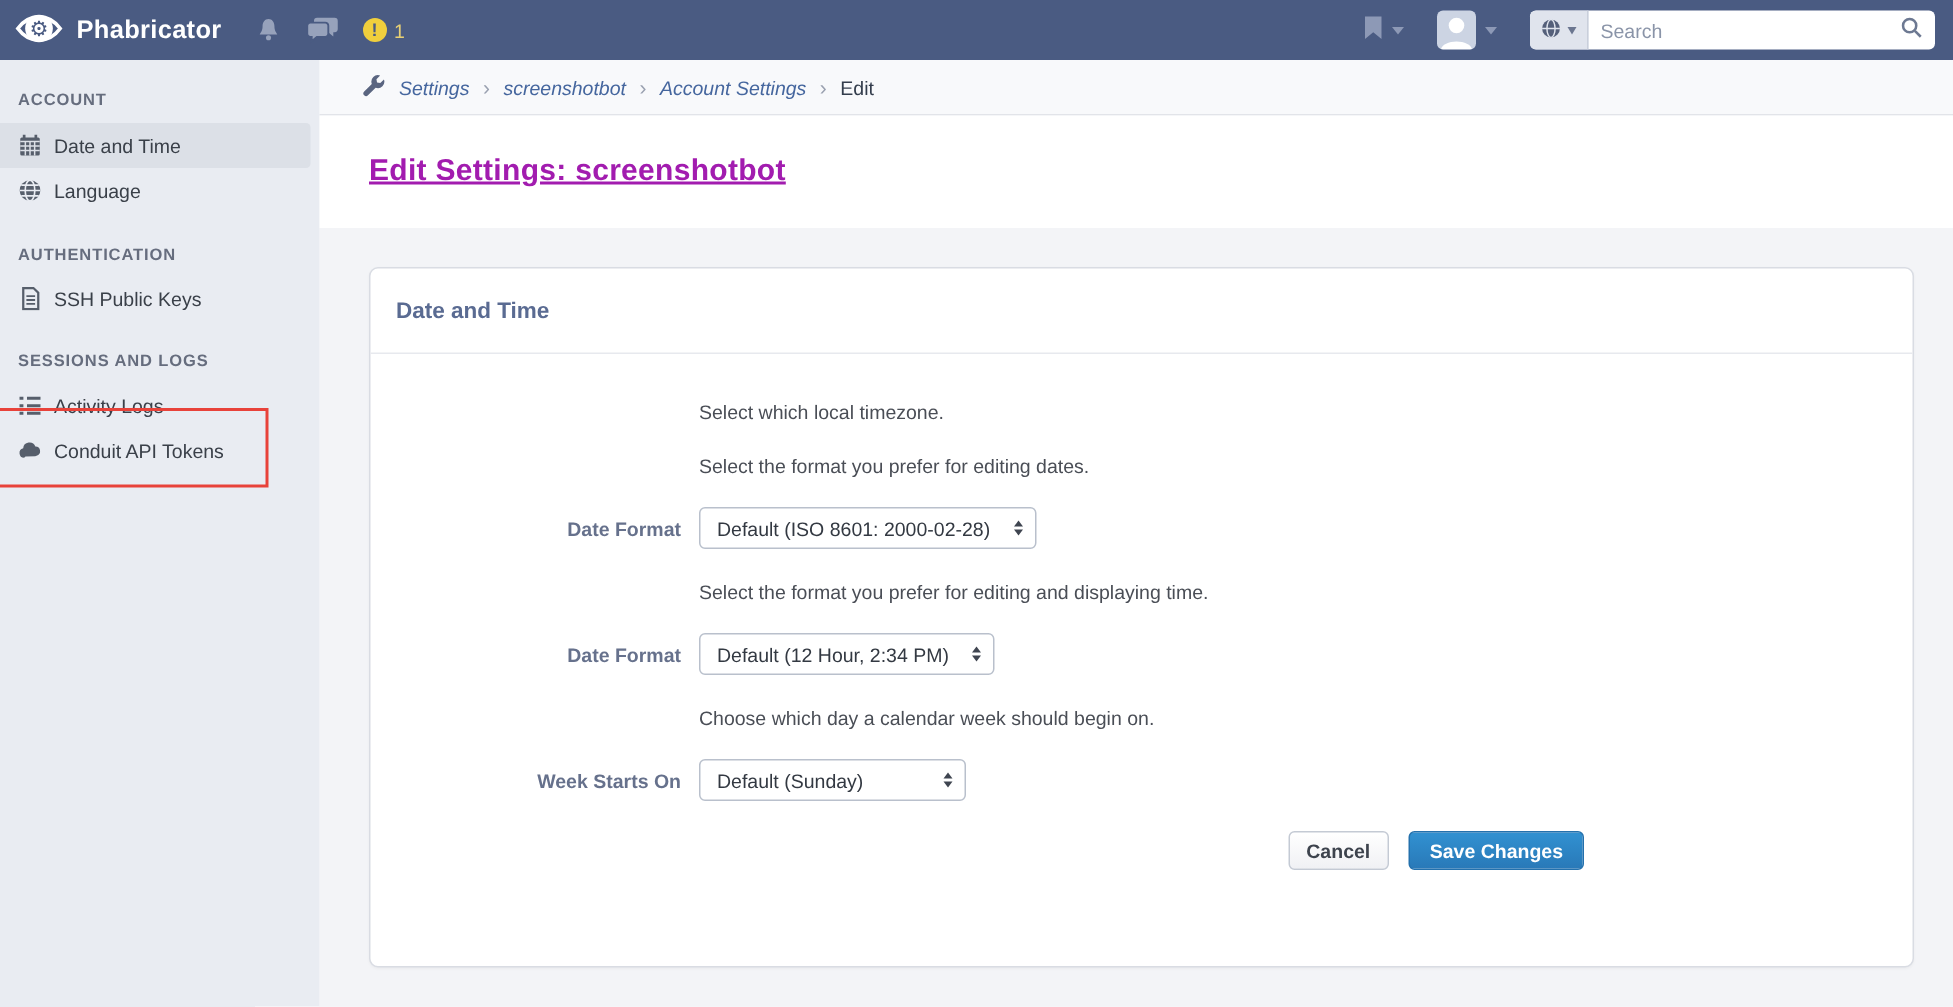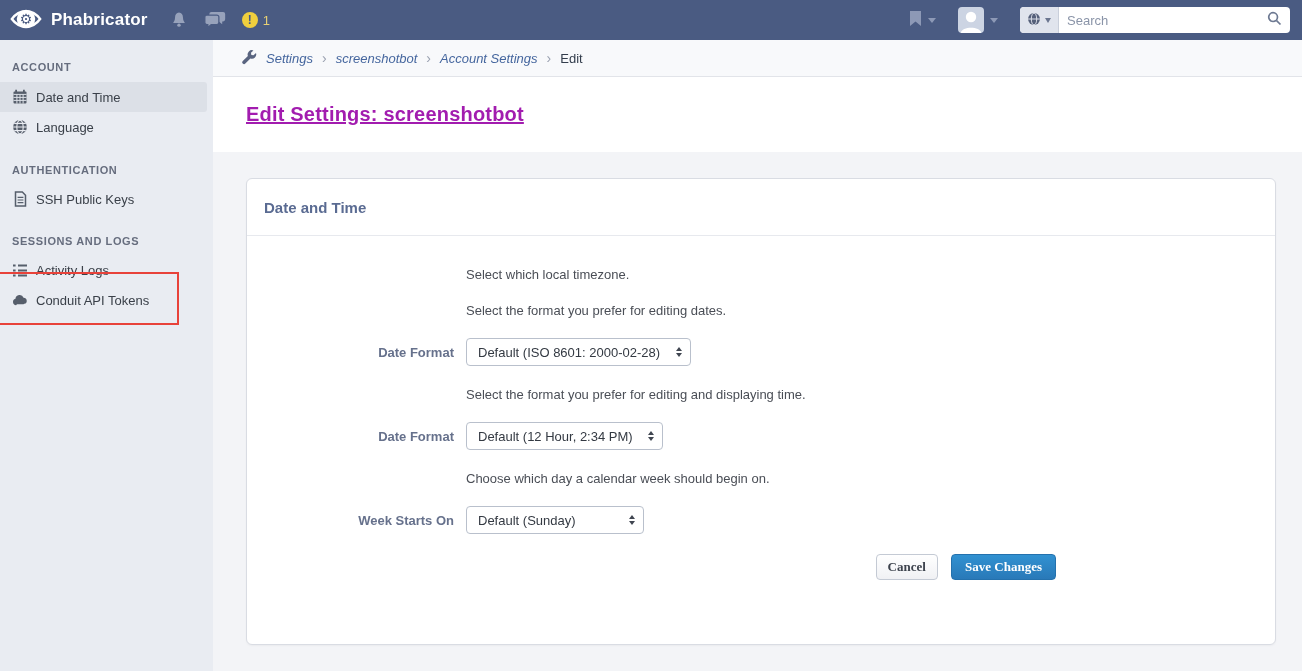--- a/index.html
+++ b/index.html
@@ -101,21 +101,21 @@
   .select {
     position:relative; height:28px; background:#fff; border:1px solid #b9c0cc;
     border-radius:4px; display:flex; align-items:center; padding:0 26px 0 11px;
     cursor:pointer; color:#333942; font-size:13px; white-space:nowrap;
   }
   .w0{width:275px} .w1{width:225px} .w2{width:197px} .w3{width:178px}
   .select-caret { position:absolute; right:8px; top:50%; transform:translateY(-50%); display:flex; flex-direction:column; gap:2px; }
   .select-caret i { display:block; width:0; height:0; border-left:3.5px solid transparent; border-right:3.5px solid transparent; }
   .select-caret .up { border-bottom:4px solid #3f4550; }
   .select-caret .dn { border-top:4px solid #3f4550; }
-  .form-actions { margin-top:1px; padding-right:219px; text-align:right;font-family:Liberation Serif, serif; }
+  .form-actions { margin-top:1px; padding-right:219px; text-align:right; }
   .btn { height:26px; border-radius:4px; font-family:inherit; font-size:13px; font-weight:bold; cursor:pointer; }
   .btn-cancel {
     padding:0 11px; margin-right:10px; color:#3d434d;
     background:linear-gradient(#ffffff,#f0f1f4); border:1px solid #c4cad4;
   }
   .btn-save {
     padding:0 13px; color:#fff;
     background:linear-gradient(#3191d1,#2979b8); border:1px solid #2471ad;
   }
 </style>

